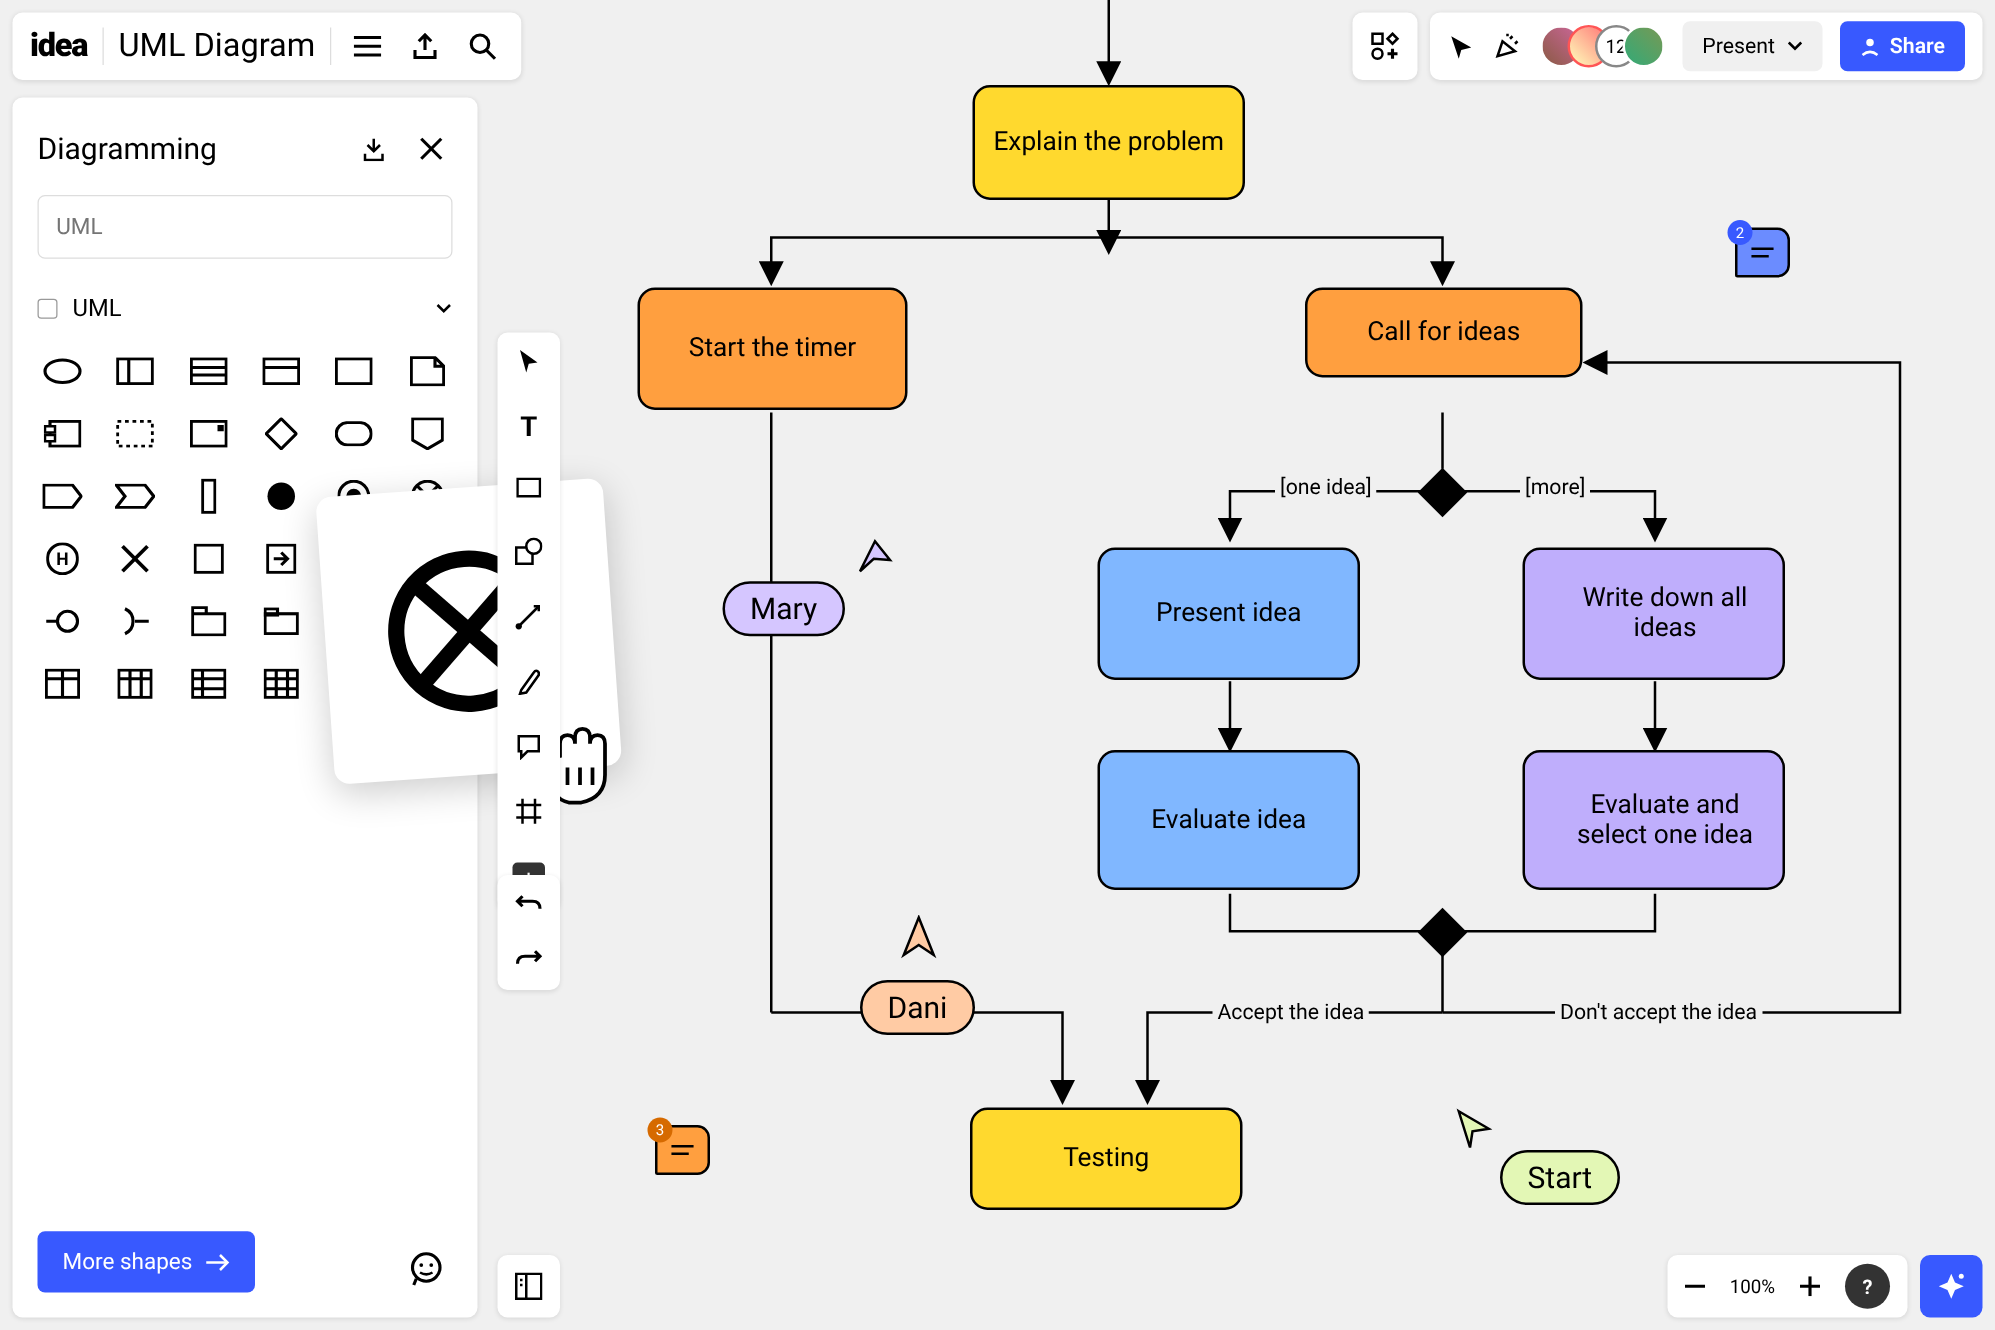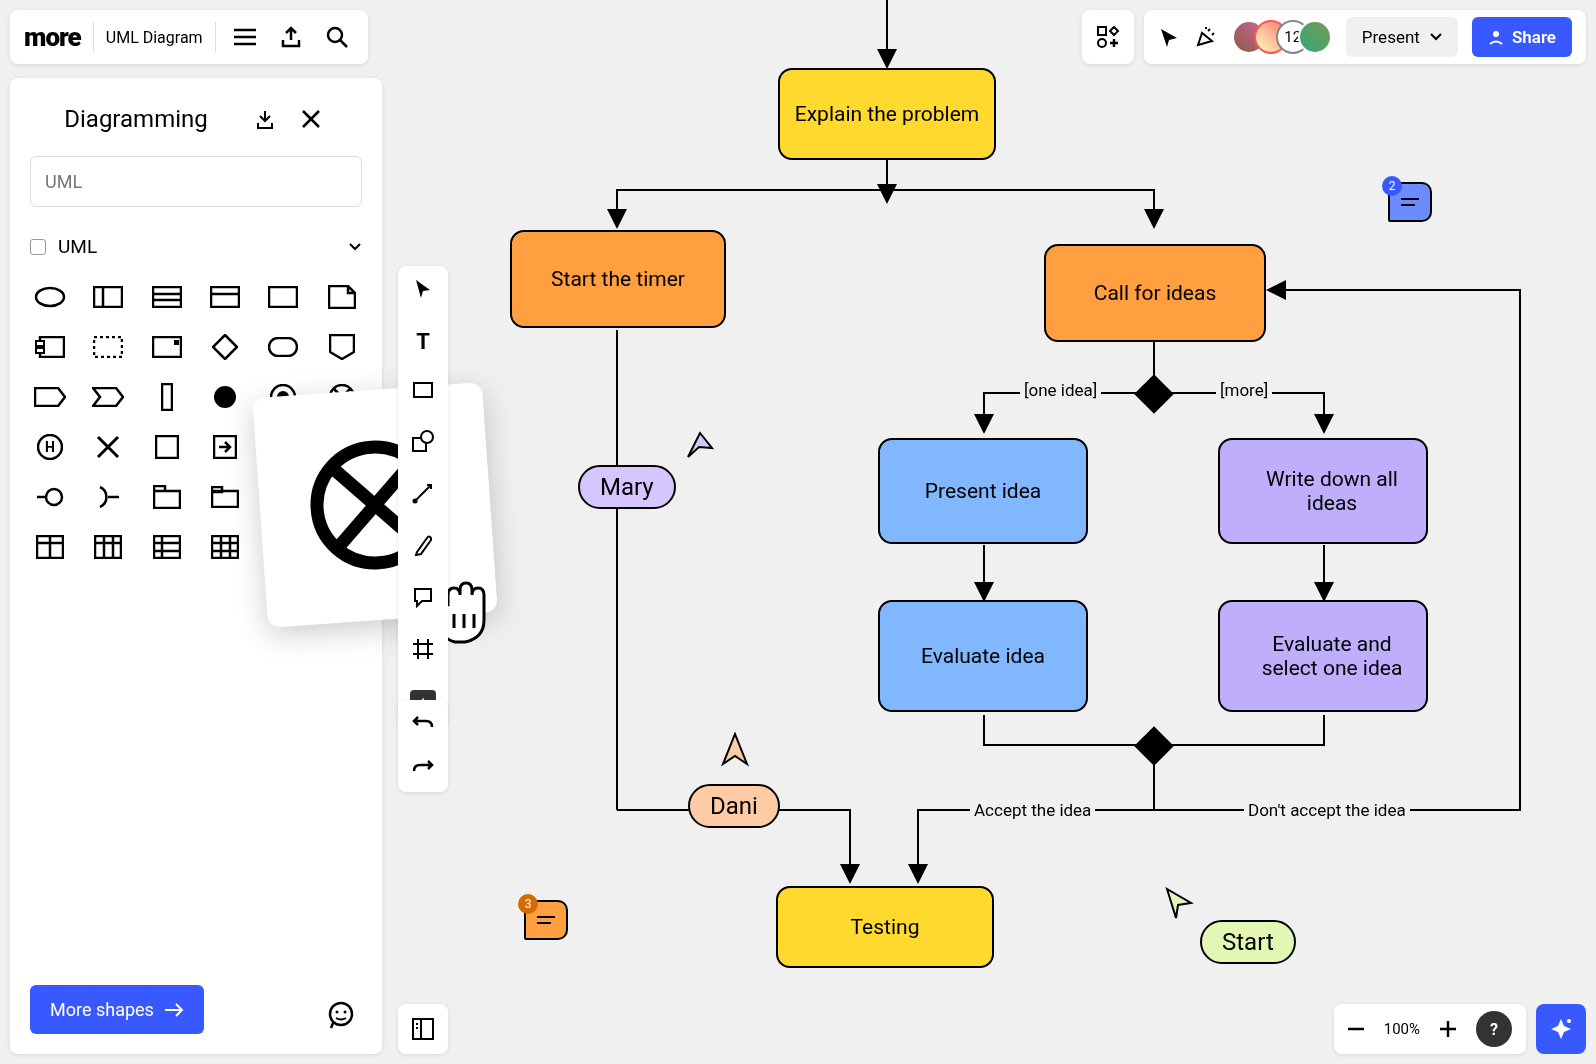--- a/index.html
+++ b/index.html
@@ -2,34 +2,34 @@
 <html><head>
 <meta charset="utf-8">
 <style>
 * { box-sizing: border-box; margin: 0; padding: 0; font-family: -apple-system, BlinkMacSystemFont, 'Segoe UI', Roboto, sans-serif; }
 body { background: #f0f0f0; width: 1596px; height: 1064px; position: relative; overflow: hidden; }
 
 
 .topbar-left { position: absolute; top: 10px; left: 10px; background: #fff; border-radius: 8px; height: 54px; display: flex; align-items: center; padding: 0 14px; box-shadow: 0 1px 4px rgba(0,0,0,0.1); gap: 12px; }
 .logo { font-weight: 900; font-size: 26px; letter-spacing: -1px; }
 .vdiv { width: 1px; height: 30px; background: #ddd; }
-.board-title { font-size: 16px; }
+.board-title { font-size: 26px; }
 .icon-btn { width: 34px; height: 34px; display: flex; align-items: center; justify-content: center; cursor: pointer; border-radius: 4px; }
 
 .topbar-right { position: absolute; top: 10px; right: 10px; display: flex; gap: 10px; align-items: center; }
 .chip { background: #fff; border-radius: 8px; height: 54px; display: flex; align-items: center; padding: 0 14px; box-shadow: 0 1px 4px rgba(0,0,0,0.1); gap: 14px; }
 .avatar { width: 34px; height: 34px; border-radius: 50%; border: 2px solid #fff; margin-left: -12px; }
 .avatar:first-child { margin-left: 0; }
 .avatar-count { width: 34px; height: 34px; border-radius: 50%; border: 2px solid #888; display: flex; align-items: center; justify-content: center; font-size: 15px; margin-left: -12px; background: #fff; }
 .btn-present { background: #f0f0f0; border: none; padding: 10px 16px; border-radius: 6px; font-size: 17px; display: flex; align-items: center; gap: 10px; cursor: pointer; }
 .btn-share { background: #3859ff; color: #fff; border: none; padding: 10px 16px; border-radius: 6px; font-size: 17px; display: flex; align-items: center; gap: 8px; cursor: pointer; font-weight: 600; }
 
 
 .panel { position: absolute; top: 78px; left: 10px; width: 372px; bottom: 10px; background: #fff; border-radius: 8px; box-shadow: 0 1px 4px rgba(0,0,0,0.1); padding: 24px 20px; }
-.panel-header { display: flex; justify-content: center; align-items: center; margin-bottom: 20px; gap: 40px; }
+.panel-header { display: flex; justify-content: space-between; align-items: center; margin-bottom: 20px; gap: 40px; }
 .panel-title { font-size: 24px; }
 .panel-actions { display: flex; gap: 12px; }
 .search-input { width: 100%; border: 1px solid #ddd; border-radius: 6px; padding: 14px; font-size: 18px; margin-bottom: 20px; }
 .cat-header { display: flex; align-items: center; justify-content: space-between; padding: 8px 0; font-size: 19px; }
 .cat-check { width: 16px; height: 16px; border: 1.5px solid #999; border-radius: 3px; margin-right: 12px; }
 .shape-grid { display: grid; grid-template-columns: repeat(6, 1fr); gap: 20px 18px; margin-top: 16px; }
 .shape-cell { width: 40px; height: 30px; display: flex; align-items: center; justify-content: center; cursor: pointer; }
 .more-shapes { position: absolute; bottom: 20px; left: 20px; background: #3859ff; color: #fff; border: none; padding: 14px 20px; border-radius: 6px; font-size: 18px; display: flex; align-items: center; gap: 10px; cursor: pointer; }
 .feedback-icon { position: absolute; bottom: 22px; right: 24px; }
 
@@ -104,21 +104,21 @@
 
   <path d="M1154 810 L1520 810 L1520 290 L1270 290" stroke="#000" stroke-width="2" fill="none" marker-end="url(#ah)"></path>
 </svg>
 
 <div class="node yellow" style="top:68px; left:778px; width:218px; height:92px;">
     <span>Explain the problem</span>
   </div>
 <div class="node orange" style="top:230px; left:510px; width:216px; height:98px;">
     <span>Start the timer</span>
   </div>
-<div class="node orange" style="top:244px; left:1044px; width:222px; height:98px;">
+<div class="node orange" style="top:230px; left:1044px; width:222px; height:72px;">
     <span>Call for ideas</span>
   </div>
 <div class="diamond" style="top:380px; left:1140px;"></div>
 <div class="edge-label" style="top:380px; left:1020px;">[one idea]</div>
 <div class="edge-label" style="top:380px; left:1216px;">[more]</div>
 <div class="node blue" style="top:438px; left:878px; width:210px; height:106px;">
     <span>Present idea</span>
   </div>
 <div class="node purple" style="top:438px; left:1218px; width:210px; height:106px;">
     <span>Write down all ideas</span>
@@ -158,21 +158,21 @@
 </div>
 <div class="comment-bubble" style="top:900px; left:524px; background:#ff9f3f;">
   <div class="comment-badge" style="background:#d66a00;">3</div>
   <svg width="18" height="10">
       <line x1="0" y1="2" x2="18" y2="2" stroke="#000" stroke-width="2"></line>
       <line x1="0" y1="8" x2="14" y2="8" stroke="#000" stroke-width="2"></line>
     </svg>
 </div>
 
 <div class="topbar-left">
-  <span class="logo">more</span>
+  <span class="logo">idea</span>
   <div class="vdiv"></div>
   <span class="board-title">UML Diagram</span>
   <div class="vdiv"></div>
   <div class="icon-btn">
       <svg width="22" height="18">
         <line x1="0" y1="2" x2="22" y2="2" stroke="#000" stroke-width="2.5"></line>
         <line x1="0" y1="9" x2="22" y2="9" stroke="#000" stroke-width="2.5"></line>
         <line x1="0" y1="16" x2="22" y2="16" stroke="#000" stroke-width="2.5"></line>
       </svg>
     </div>

